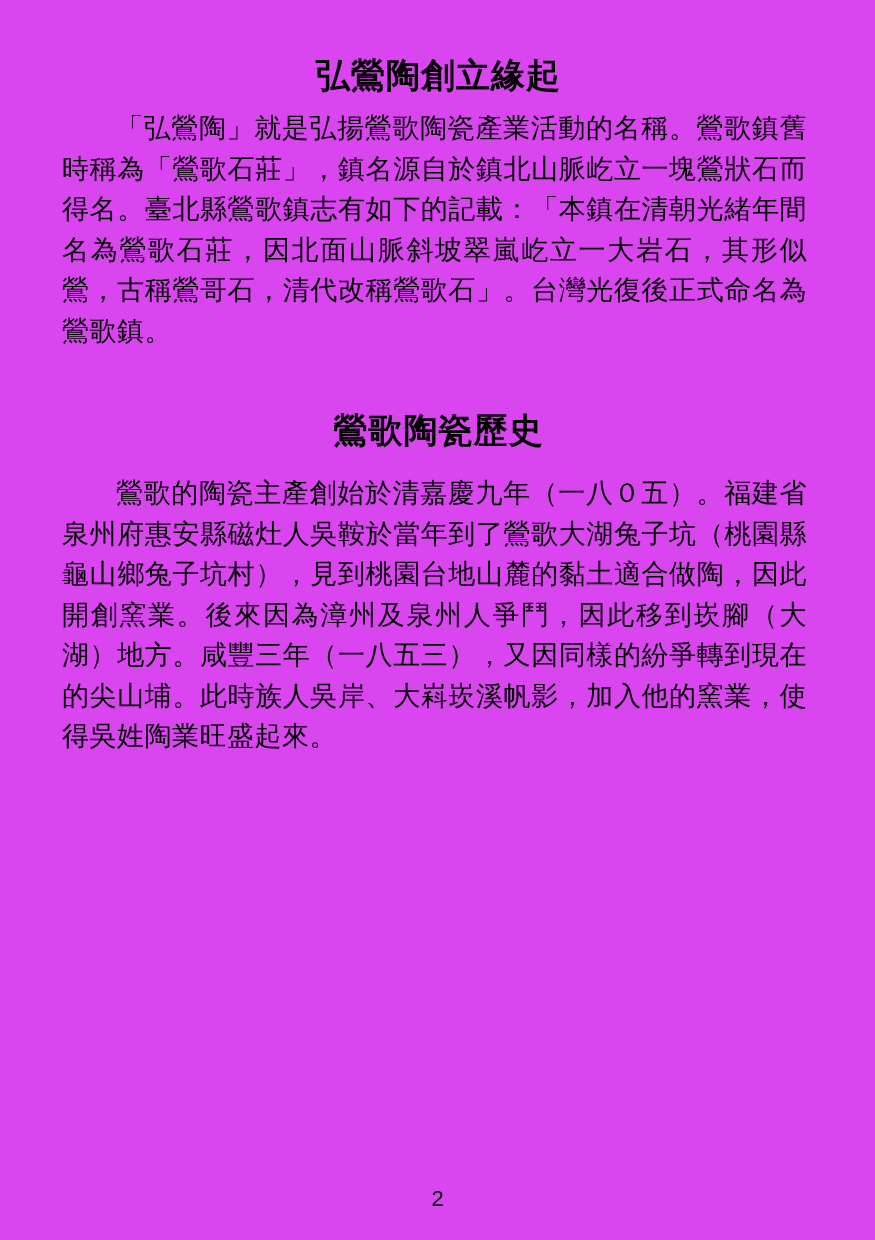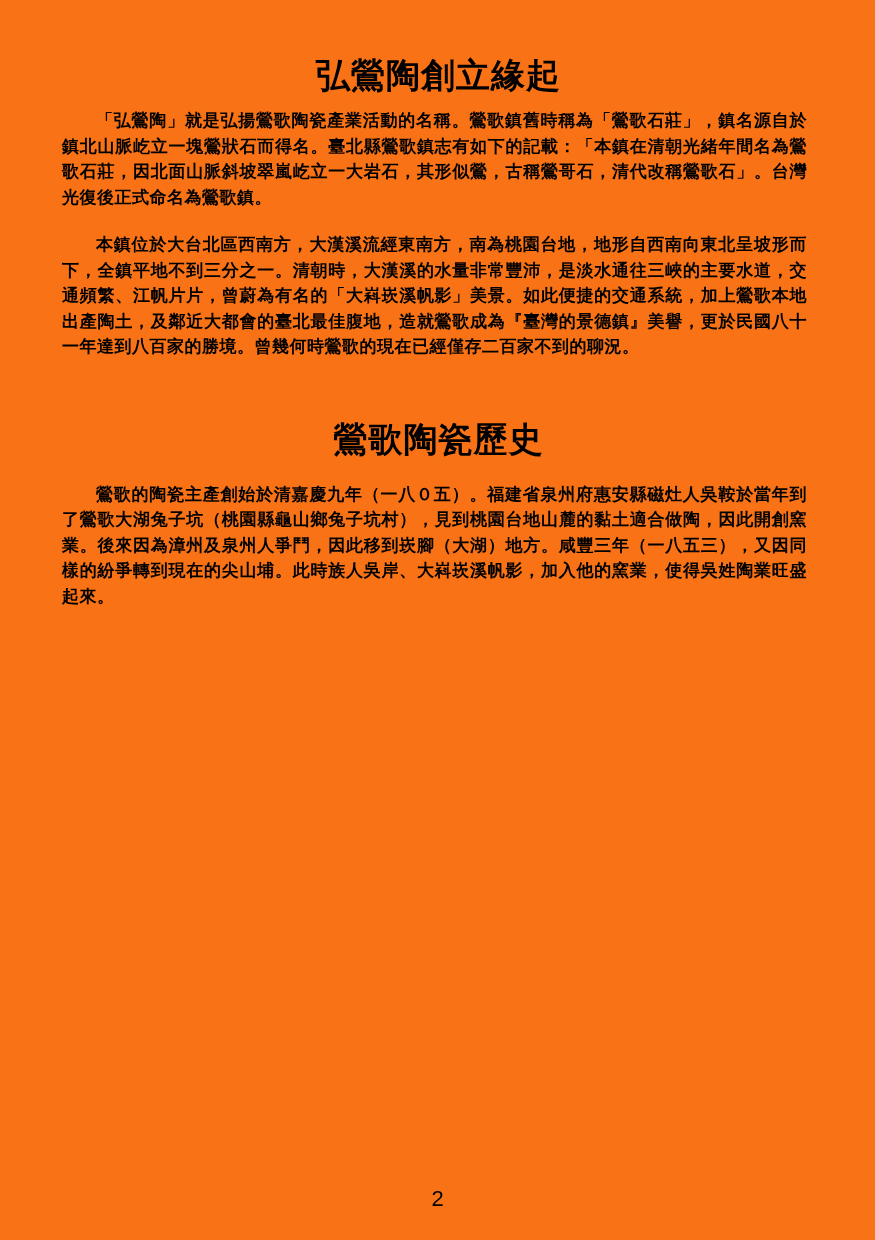--- a/index.html
+++ b/index.html
@@ -6,48 +6,48 @@
   html, body {
     margin: 0;
     padding: 0;
     background: #ffffff;
   }
   .page {
     position: relative;
     width: 875px;
     height: 1240px;
     margin: 0 auto;
-    background: #f97316;
+    background: #d946ef;
     color: #000000;
     font-family: "DejaVu Serif", "Liberation Serif", serif;
     overflow: hidden;
     box-sizing: border-box;
   }
   .content {
     padding: 52px 60px 0 62px;
   }
   .doc-heading {
     font-size: 34px;
     line-height: 46px;
     font-weight: 700;
     text-align: center;
     letter-spacing: 1px;
     margin: 0 0 10px 0;
   }
   .doc-heading--second {
     margin: 56px 0 20px 0;
   }
   .doc-paragraph {
-    font-size: 17px;
+    font-size: 27px;
     line-height: 1.5;
     text-align: justify;
     text-justify: inter-ideograph;
     text-indent: 2em;
     margin: 0 8px 22px 0;
-    font-weight: 700;
+    font-weight: 400;
     letter-spacing: 0.5px;
   }
   .page-footer {
     position: absolute;
     left: 0;
     right: 0;
     bottom: 28px;
     text-align: center;
   }
   .page-number {
@@ -58,21 +58,20 @@
 </style>
 </head>
 <body>
 
 <div class="page">
   <main class="content">
 
     <section>
       <h1 class="doc-heading">弘鶯陶創立緣起</h1>
       <p class="doc-paragraph">「弘鶯陶」就是弘揚鶯歌陶瓷產業活動的名稱。鶯歌鎮舊時稱為「鶯歌石莊」，鎮名源自於鎮北山脈屹立一塊鶯狀石而得名。臺北縣鶯歌鎮志有如下的記載：「本鎮在清朝光緒年間名為鶯歌石莊，因北面山脈斜坡翠嵐屹立一大岩石，其形似鶯，古稱鶯哥石，清代改稱鶯歌石」。台灣光復後正式命名為鶯歌鎮。</p>
-      <p class="doc-paragraph">本鎮位於大台北區西南方，大漢溪流經東南方，南為桃園台地，地形自西南向東北呈坡形而下，全鎮平地不到三分之一。清朝時，大漢溪的水量非常豐沛，是淡水通往三峽的主要水道，交通頻繁、江帆片片，曾蔚為有名的「大嵙崁溪帆影」美景。如此便捷的交通系統，加上鶯歌本地出產陶土，及鄰近大都會的臺北最佳腹地，造就鶯歌成為『臺灣的景德鎮』美譽，更於民國八十一年達到八百家的勝境。曾幾何時鶯歌的現在已經僅存二百家不到的聊況。</p>
     </section>
 
     <section>
       <h1 class="doc-heading doc-heading--second">鶯歌陶瓷歷史</h1>
       <p class="doc-paragraph">鶯歌的陶瓷主產創始於清嘉慶九年（一八０五）。福建省泉州府惠安縣磁灶人吳鞍於當年到了鶯歌大湖兔子坑（桃園縣龜山鄉兔子坑村），見到桃園台地山麓的黏土適合做陶，因此開創窯業。後來因為漳州及泉州人爭鬥，因此移到崁腳（大湖）地方。咸豐三年（一八五三），又因同樣的紛爭轉到現在的尖山埔。此時族人吳岸、大嵙崁溪帆影，加入他的窯業，使得吳姓陶業旺盛起來。</p>
     </section>
 
   </main>
 
   <footer class="page-footer">

